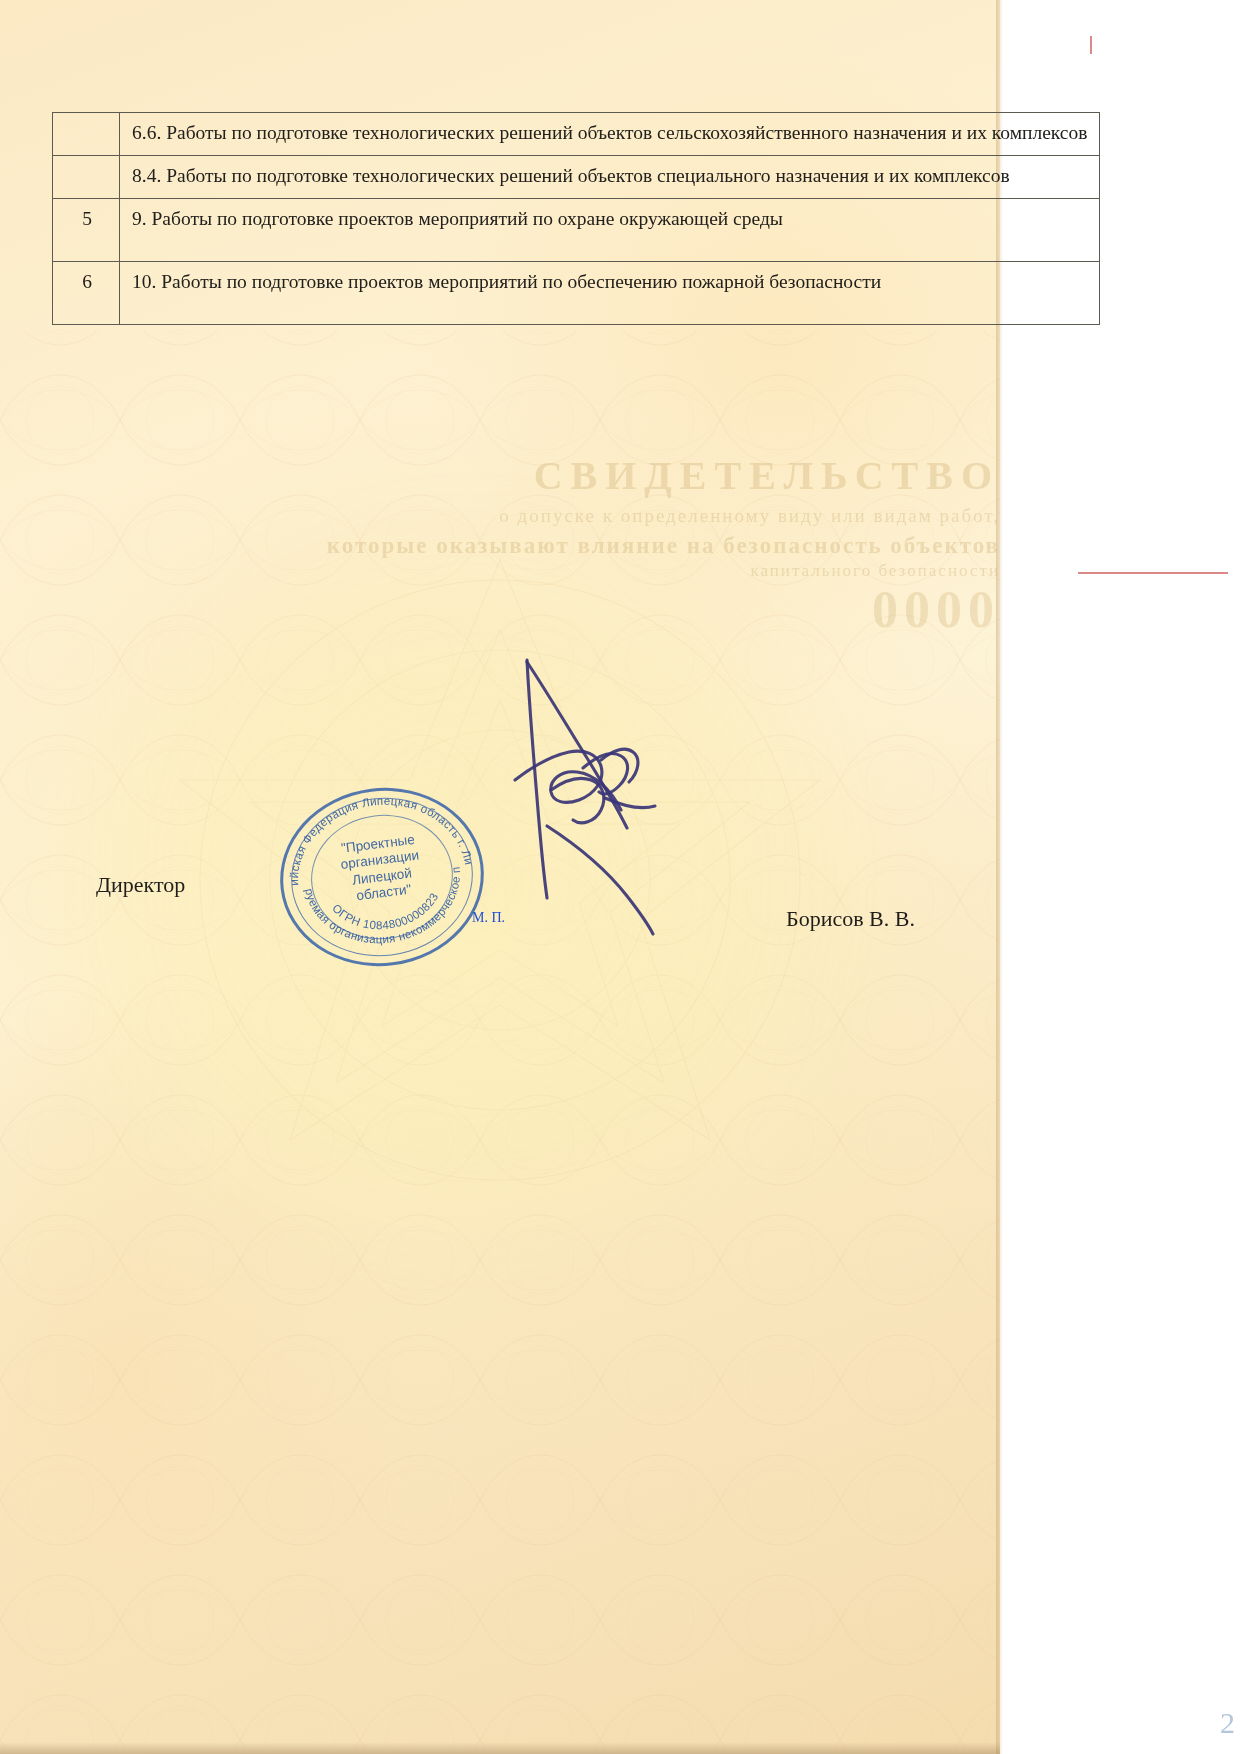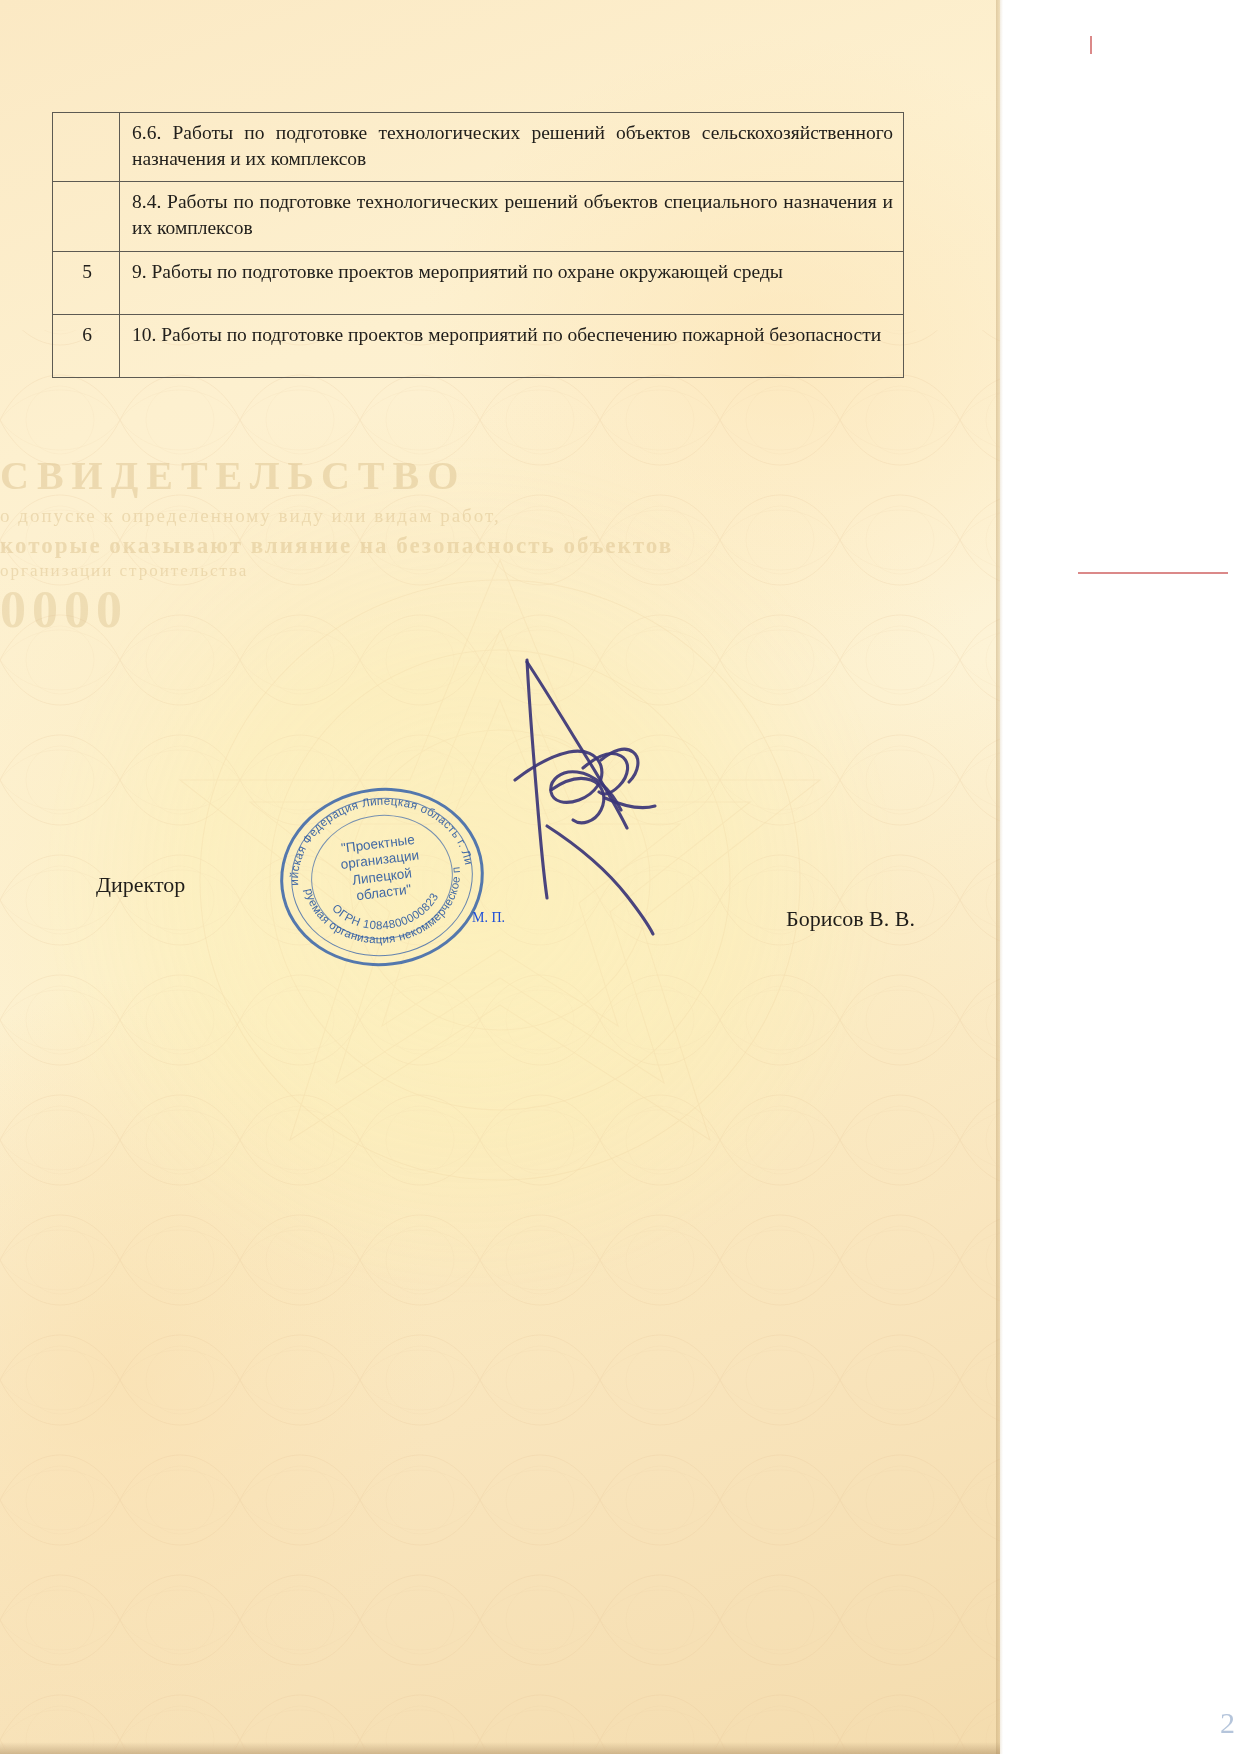--- a/index.html
+++ b/index.html
@@ -50,39 +50,39 @@
   .guilloche {
     position: absolute;
     left: 0; top: 0;
     width: 1000px; height: 1754px;
     opacity: 0.38;
     pointer-events: none;
   }
   .ghost-text {
     position: absolute;
     width: 1000px;
-    text-align: left;
+    text-align: right;
     color: rgba(214,186,130,0.42);
     font-family: "Liberation Serif", serif;
     letter-spacing: 2px;
     pointer-events: none;
     user-select: none;
   }
   .ghost-title { top: 452px; font-size: 40px; font-weight: bold; letter-spacing: 8px; }
   .ghost-l1 { top: 505px; font-size: 19px; }
   .ghost-l2 { top: 533px; font-size: 23px; font-weight: bold; }
   .ghost-l3 { top: 561px; font-size: 17px; }
   .ghost-big { top: 580px; font-size: 52px; font-weight: bold; letter-spacing: 6px; color: rgba(216,190,136,0.38); }
 
   
   .doc-table {
     position: absolute;
     left: 52px;
     top: 112px;
-    width: 852px;
+    width: 1048px;
     border-collapse: collapse;
     font-size: 19.5px;
     color: #22201c;
     line-height: 1.34;
   }
   .doc-table td {
     border: 1.6px solid #5d5a52;
     padding: 7px 10px 9px 12px;
     vertical-align: top;
   }
@@ -232,21 +232,21 @@
       <circle r="230"></circle>
       <circle r="150"></circle>
     </g>
   </g>
   <ellipse cx="470" cy="880" rx="430" ry="430" fill="url(#rosette)"></ellipse>
 </svg>
 
 <div class="ghost-text ghost-title">СВИДЕТЕЛЬСТВО</div>
 <div class="ghost-text ghost-l1">о допуске к определенному виду или видам работ,</div>
 <div class="ghost-text ghost-l2">которые оказывают влияние на безопасность объектов</div>
-<div class="ghost-text ghost-l3">организации строительства</div>
+<div class="ghost-text ghost-l3">капитального безопасности</div>
 <div class="ghost-text ghost-big">0000</div>
 
 <table class="doc-table">
   <tbody>
     <tr>
       <td class="col-num has-top"></td>
       <td class="cell-justify">6.6. Работы по подготовке технологических решений объектов сельскохозяйственного назначения и их комплексов</td>
     </tr>
     <tr>
       <td class="col-num"></td>

